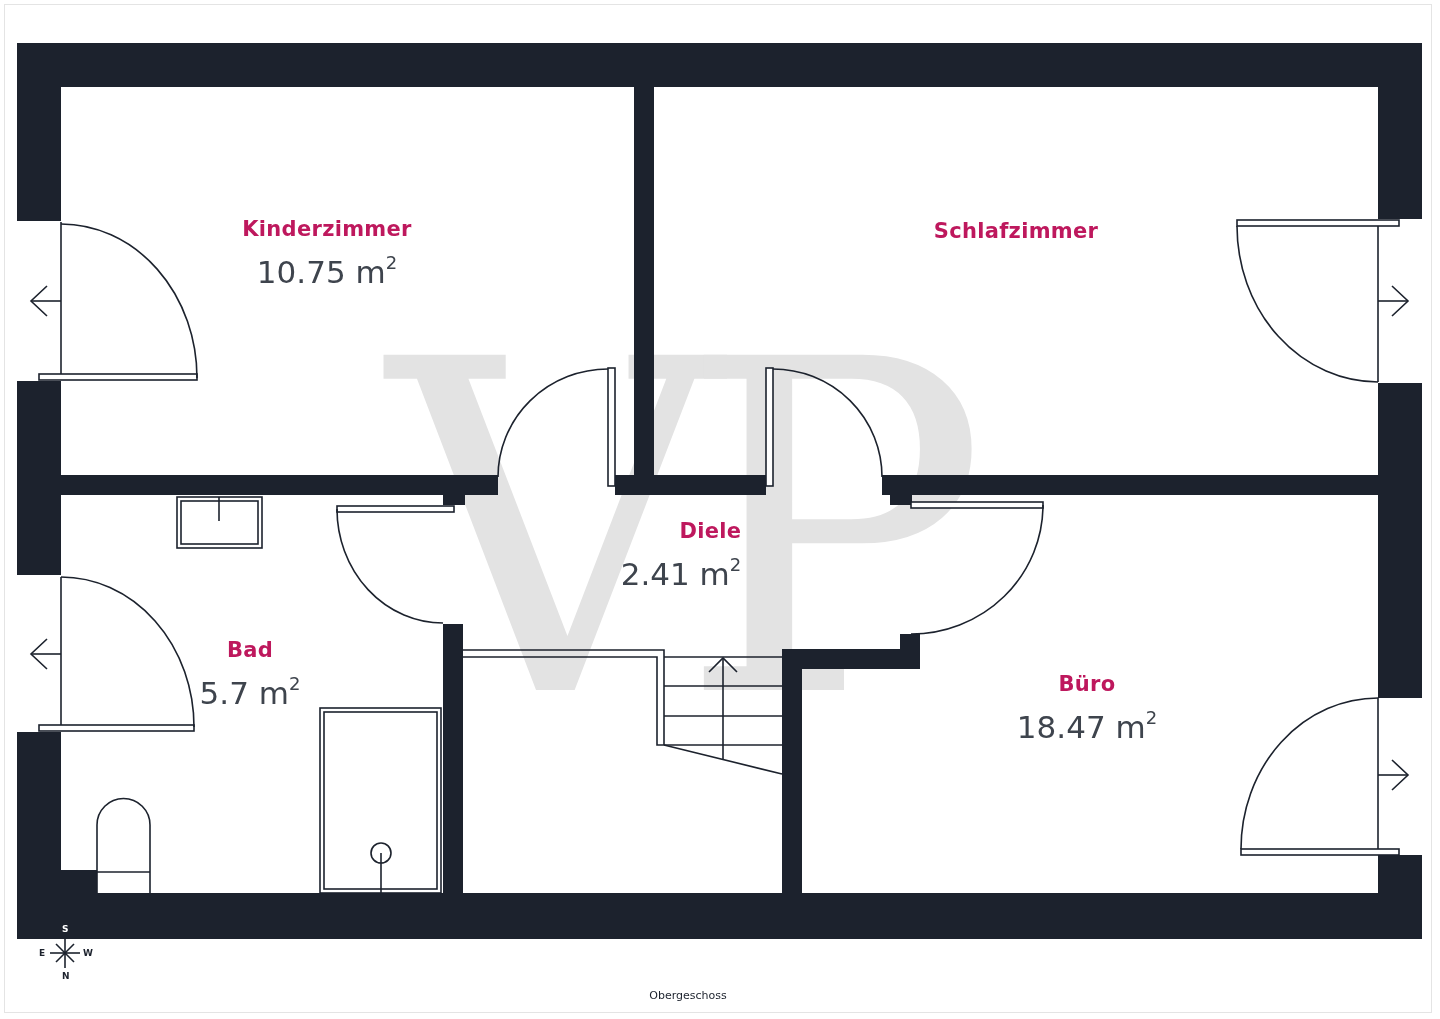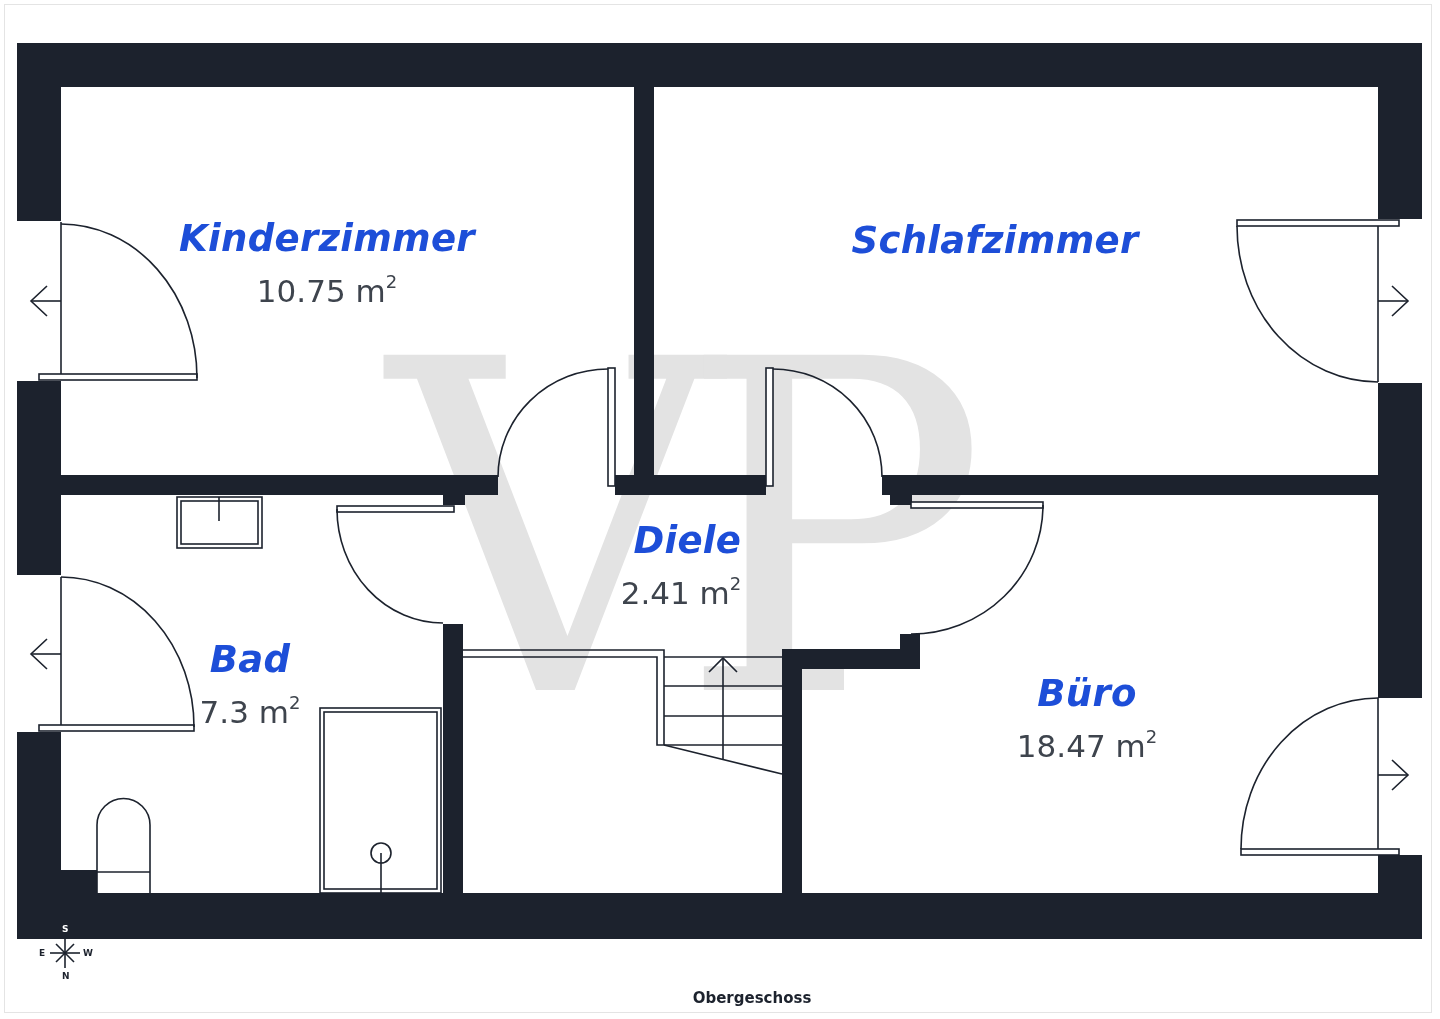--- a/index.html
+++ b/index.html
@@ -4,25 +4,25 @@
 <style>
   html,body{margin:0;padding:0;background:#fff;}
   body{width:1440px;height:1019px;position:relative;overflow:hidden;font-family:"DejaVu Sans","Liberation Sans",sans-serif;}
   .frame{position:absolute;left:4px;top:4px;width:1428px;height:1009px;border:1px solid #e4e4e4;box-sizing:border-box;}
   svg{position:absolute;left:0;top:0;}
   .wall{fill:#1c222d;}
   .line{fill:none;stroke:#1c222d;stroke-width:1.6;}
   .thin{fill:#fff;stroke:#1c222d;stroke-width:1.6;}
   .wm{fill:#e3e3e3;font-family:"DejaVu Serif","Liberation Serif",serif;}
   .label{position:absolute;text-align:center;transform:translateX(-50%);white-space:nowrap;}
-  .rname{font-weight:bold;font-size:37px;color:#1d4ed8;letter-spacing:0.3px;font-style:italic;}
+  .rname{font-weight:bold;font-size:21px;color:#be185d;letter-spacing:0.3px;}
   .rarea{font-size:31px;color:#3e444d;margin-top:11px;}
   .rarea sup{font-size:18px;vertical-align:14px;}
   .compass{position:absolute;font-size:9px;font-weight:bold;color:#1c222d;}
-  .floor{position:absolute;left:752px;top:989px;transform:translateX(-50%);font-size:15px;font-weight:bold;color:#1c222d;}
+  .floor{position:absolute;left:688px;top:989px;transform:translateX(-50%);font-size:11px;font-weight:normal;color:#1c222d;}
 </style>
 </head>
 <body>
 
 <div class="frame"></div>
 
 <svg width="1440" height="1019" viewBox="0 0 1440 1019">
 
   <g>
     <text class="wm" x="388" y="690" font-size="460" textLength="600">VP</text>
@@ -152,32 +152,32 @@
     <line class="line" x1="74" y1="944" x2="56" y2="962" stroke-width="0.8"></line>
     <circle cx="65" cy="953" r="1.5" fill="#1c222d"></circle>
   </g>
 </svg>
 
 <div class="label" style="left:327px;top:217px;">
   <div class="rname">Kinderzimmer</div>
   <div class="rarea"><span>10.75 m</span><sup>2</sup></div>
 </div>
 
-<div class="label" style="left:995px;top:219px;">
+<div class="label" style="left:1016px;top:219px;">
   <div class="rname">Schlafzimmer</div>
 </div>
 
 <div class="label" style="left:681px;top:519px;text-align:right;">
   <div class="rname">Diele</div>
   <div class="rarea"><span>2.41 m</span><sup>2</sup></div>
 </div>
 
 <div class="label" style="left:250px;top:638px;">
   <div class="rname">Bad</div>
-  <div class="rarea"><span>7.3 m</span><sup>2</sup></div>
+  <div class="rarea"><span>5.7 m</span><sup>2</sup></div>
 </div>
 
 <div class="label" style="left:1087px;top:672px;">
   <div class="rname">Büro</div>
   <div class="rarea"><span>18.47 m</span><sup>2</sup></div>
 </div>
 
 <span class="compass" style="left:62px;top:924px;color:#fff;">S</span>
 <span class="compass" style="left:39px;top:948px;">E</span>
 <span class="compass" style="left:83px;top:948px;">W</span>

